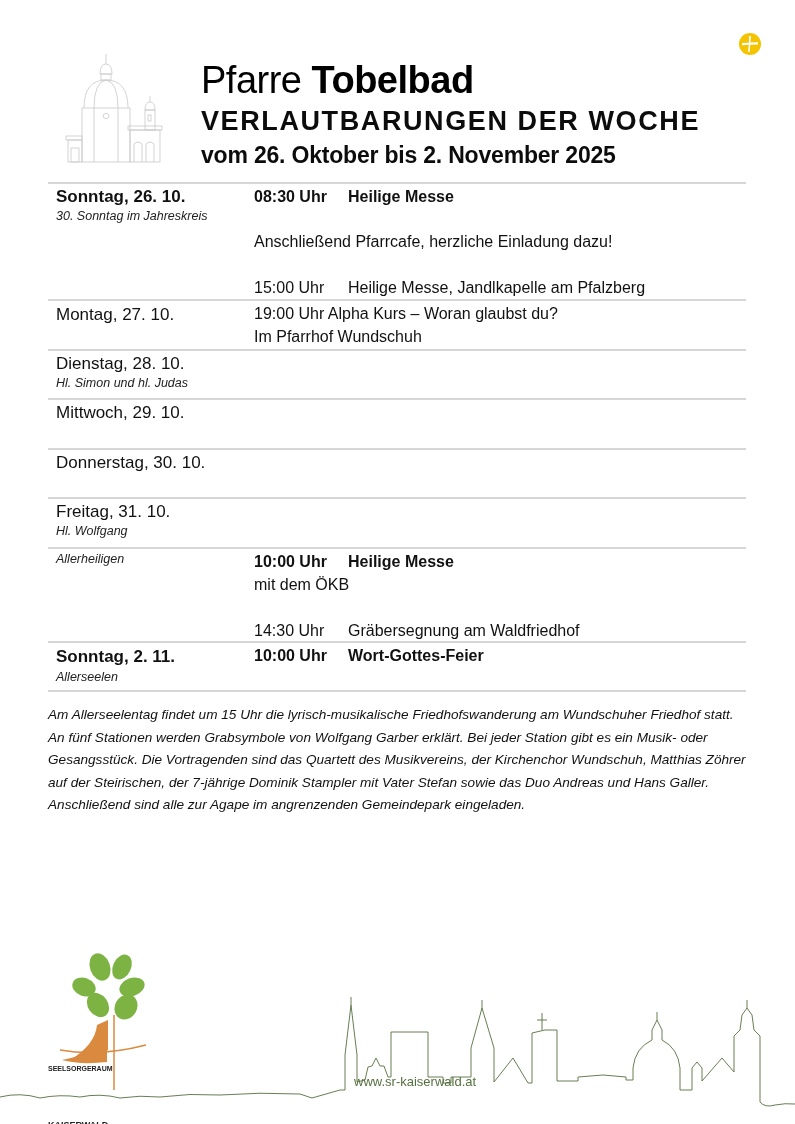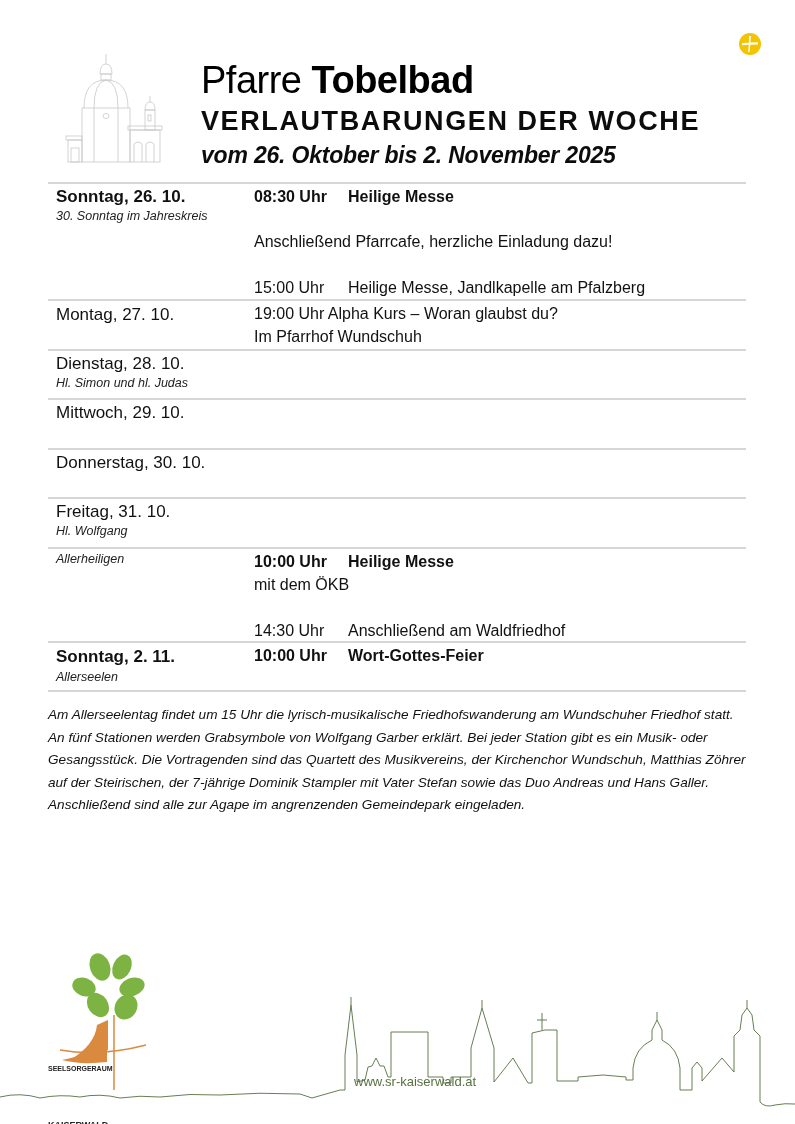--- a/index.html
+++ b/index.html
@@ -4,21 +4,21 @@
 <style>
   html, body { margin: 0; padding: 0; background: #ffffff; }
   body { width: 795px; height: 1124px; position: relative; overflow: hidden;
          font-family: "Liberation Sans", "DejaVu Sans", sans-serif; color: #111; }
   .church { position: absolute; left: 64px; top: 52px; width: 100px; height: 112px; }
   .badge { position: absolute; left: 739px; top: 33px; width: 22px; height: 22px; }
   .title { position: absolute; left: 201px; top: 58px; font-size: 38px; line-height: 44px; color: #000000; letter-spacing: -0.5px; white-space: nowrap; }
   .title .light { font-weight: normal; }
   .title .bold { font-weight: bold; }
   .subtitle { position: absolute; left: 201px; top: 106px; font-size: 27px; font-weight: bold; letter-spacing: 1.6px; color: #0c0c0c; white-space: nowrap; }
-  .daterange { position: absolute; left: 201px; top: 142px; font-size: 23px; font-weight: bold; color: #0c0c0c; white-space: nowrap; letter-spacing: -0.2px; font-style: italic; }
+  .daterange { position: absolute; left: 201px; top: 142px; font-size: 23px; font-weight: bold; color: #0c0c0c; white-space: nowrap; letter-spacing: -0.2px; }
 
   .schedule { position: absolute; left: 48px; top: 182px; width: 698px; }
   .row { position: relative; border-top: 2px solid #d6d6d6; }
   .row:last-child { border-bottom: 2px solid #d6d6d6; }
   .day { position: absolute; left: 8px; top: 2px; width: 195px; }
   .day-name { font-size: 17px; line-height: 22px; }
   .day-name.bold { font-weight: bold; }
   .day-sub { font-size: 12.5px; font-style: italic; line-height: 16px; color: #222; }
   .events { position: absolute; left: 206px; top: 2px; right: 0; }
   .ev { font-size: 16px; line-height: 22px; white-space: nowrap; position: absolute; left: 0; }
@@ -121,21 +121,21 @@
     </div>
   </div>
 
   <div class="row" style="height:92px">
     <div class="day">
       <div class="day-sub">Allerheiligen</div>
     </div>
     <div class="events">
       <div class="ev bold" style="top:0"><span class="t">10:00 Uhr</span><span>Heilige Messe</span></div>
       <div class="ev" style="top:23px"><span>mit dem ÖKB</span></div>
-      <div class="ev" style="top:69px"><span class="t">14:30 Uhr</span><span>Anschließend am Waldfriedhof</span></div>
+      <div class="ev" style="top:69px"><span class="t">14:30 Uhr</span><span>Gräbersegnung am Waldfriedhof</span></div>
     </div>
   </div>
 
   <div class="row" style="height:47px">
     <div class="day" style="top:3px">
       <div class="day-name bold">Sonntag, 2. 11.</div>
       <div class="day-sub" style="margin-top:1px">Allerseelen</div>
     </div>
     <div class="events">
       <div class="ev bold" style="top:0"><span class="t">10:00 Uhr</span><span>Wort-Gottes-Feier</span></div>

